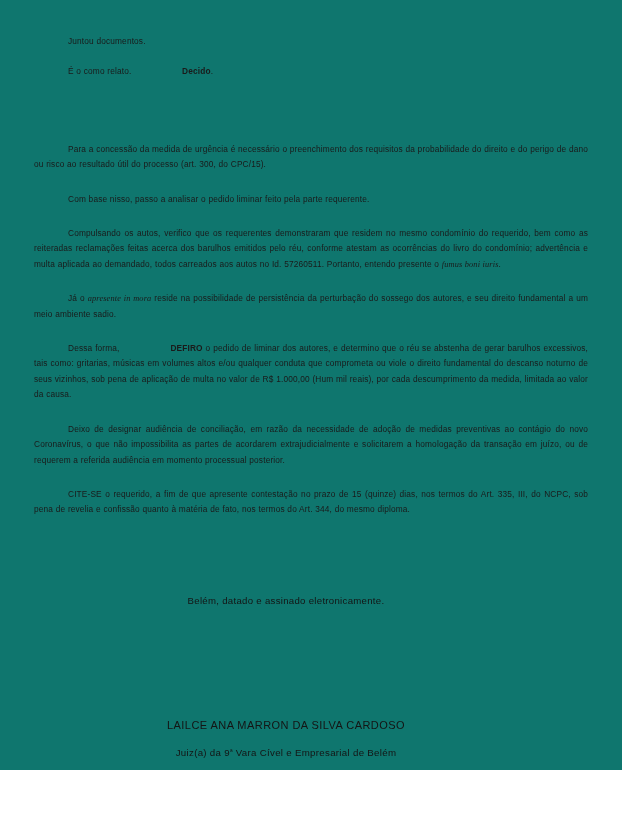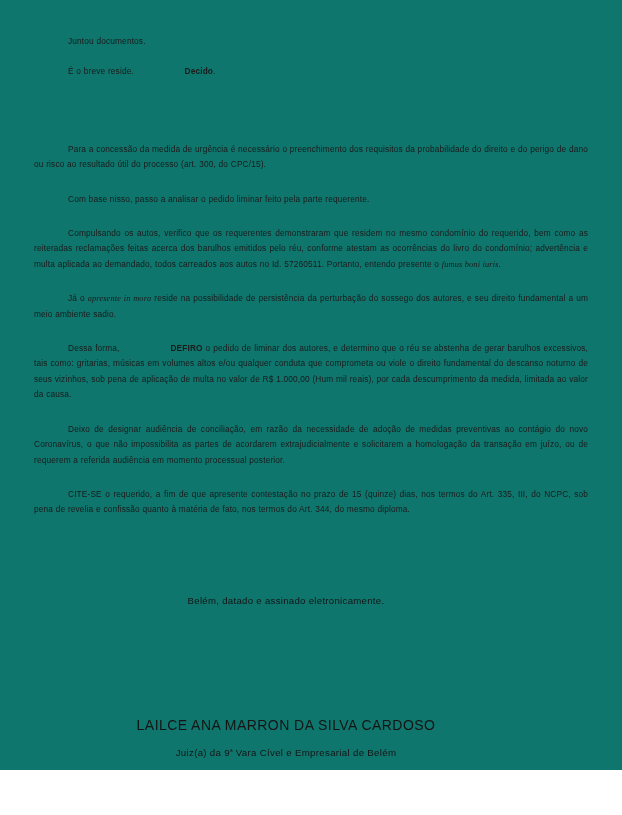--- a/index.html
+++ b/index.html
@@ -50,42 +50,42 @@
     margin: 0;
   }
   .sig-line {
     font-size: 9.6px;
     font-weight: normal;
     color: #141414;
     line-height: 16px;
     letter-spacing: 0.3px;
     white-space: nowrap;
   }
-  .sig-line.name { font-size: 14px; letter-spacing: 0.45px; }
+  .sig-line.name { font-size: 11px; letter-spacing: 0.45px; }
   .sig-line.role { font-size: 9.7px; letter-spacing: 0.3px; }
   sup.ord {
     font-size: 0.72em;
     vertical-align: 0.35em;
     line-height: 0;
   }
 </style>
 </head>
 <body>
 
 <div id="page">
   <div id="doc-body">
 
     <p class="para">
       <span>Juntou documentos.</span>
     </p>
 
     <div class="gap-sm"></div>
 
     <p class="para">
-      <span>É o breve reside. </span><b>Decido</b><span>.</span>
+      <span>É o como relato. </span><b>Decido</b><span>.</span>
     </p>
 
     <div class="gap-xl"></div>
 
     <p class="para">
       <span>Para a concessão da medida de urgência é necessário o preenchimento dos requisitos da probabilidade do direito e do perigo de dano ou risco ao resultado útil do processo (art. 300, do CPC/15).</span>
     </p>
 
     <div class="gap-md"></div>
 

